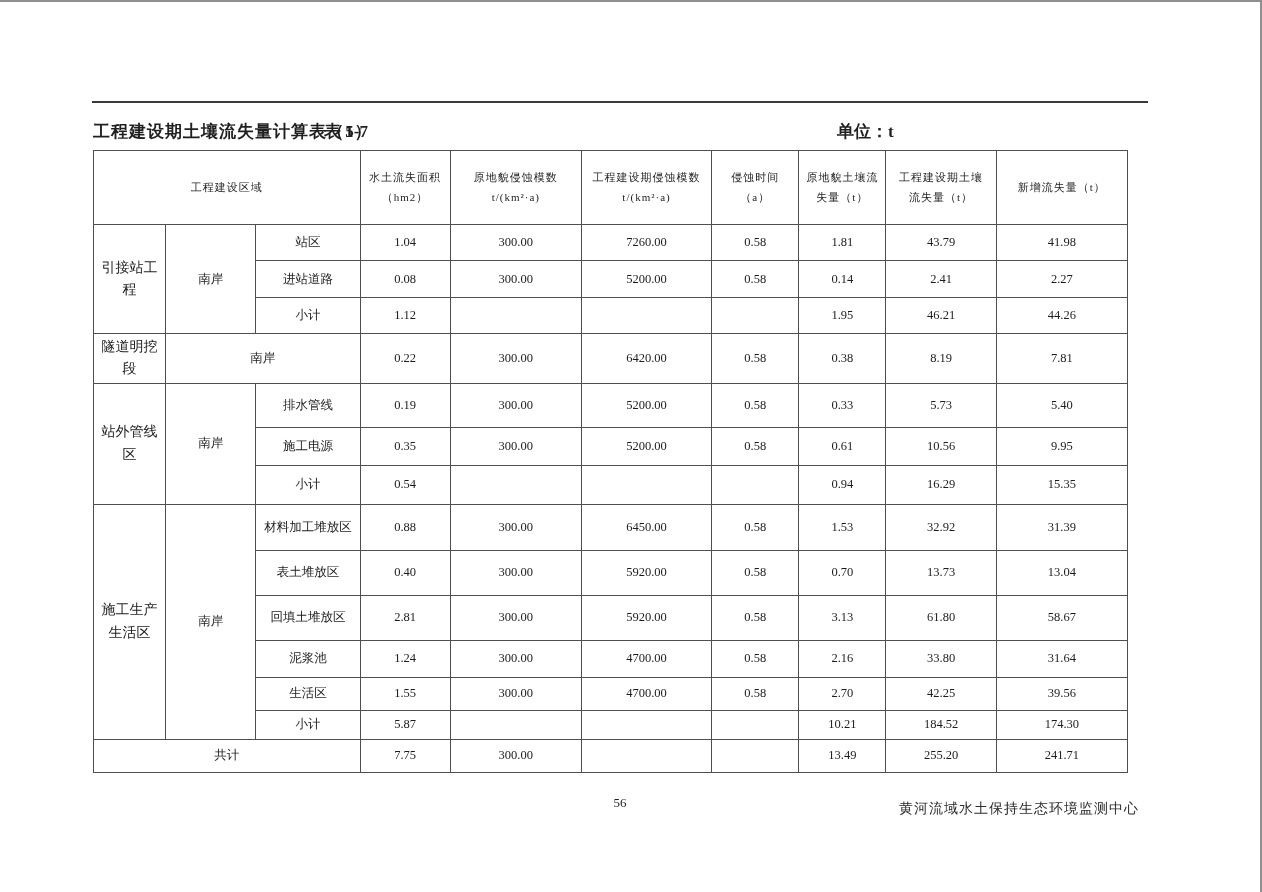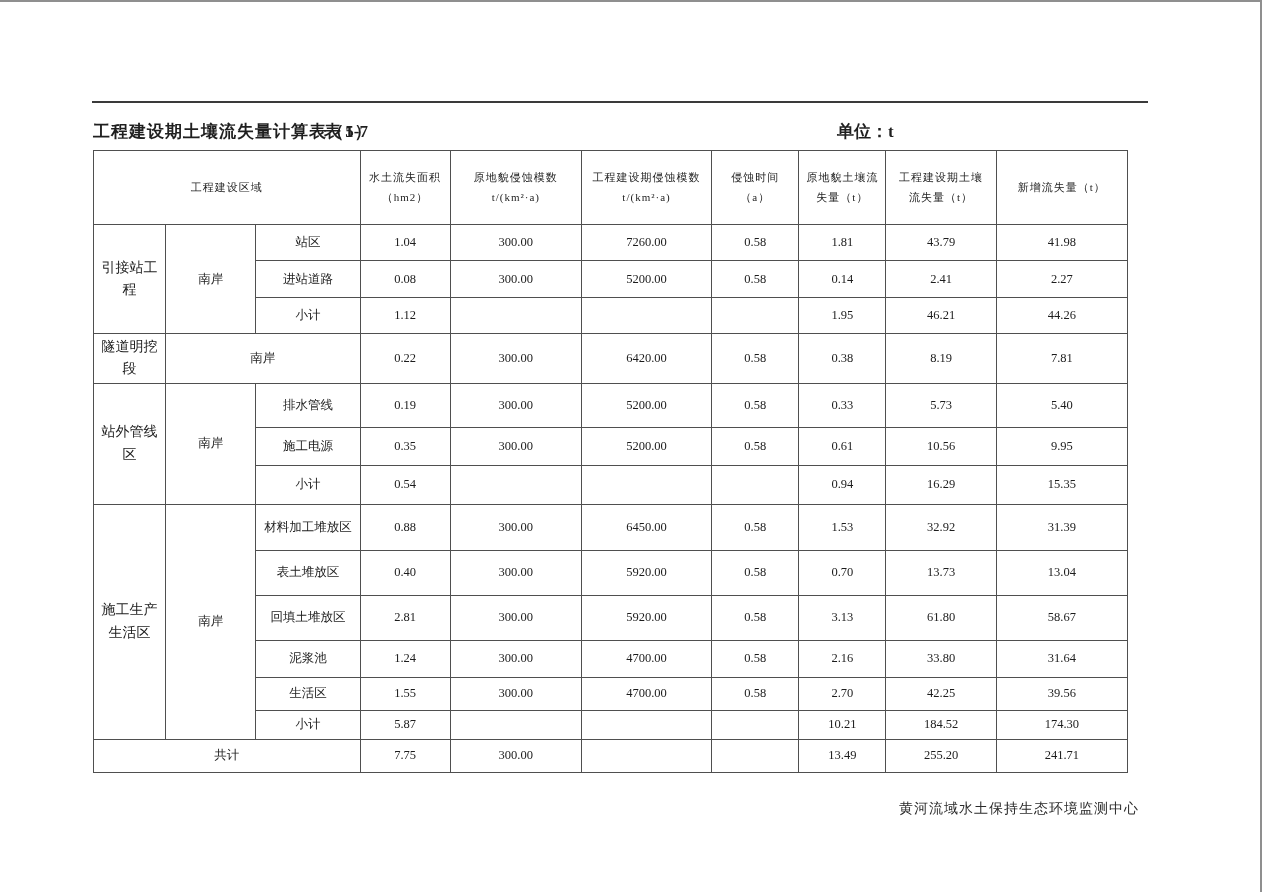--- a/index.html
+++ b/index.html
@@ -245,16 +245,17 @@
       <td></td>
       <td></td>
       <td>13.49</td>
       <td>255.20</td>
       <td>241.71</td>
     </tr>
   </tbody>
     </table>
 
   <div class="footer">
+    <span class="page-num">56</span>
     <span class="org">黄河流域水土保持生态环境监测中心</span>
   </div>
 
 </div>
 
 </body></html>

